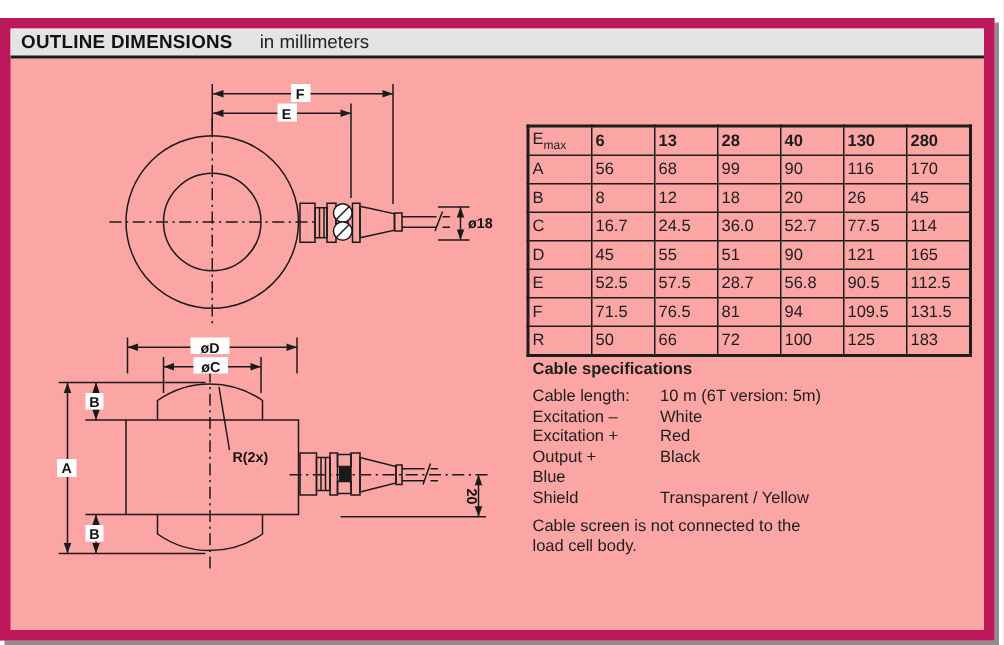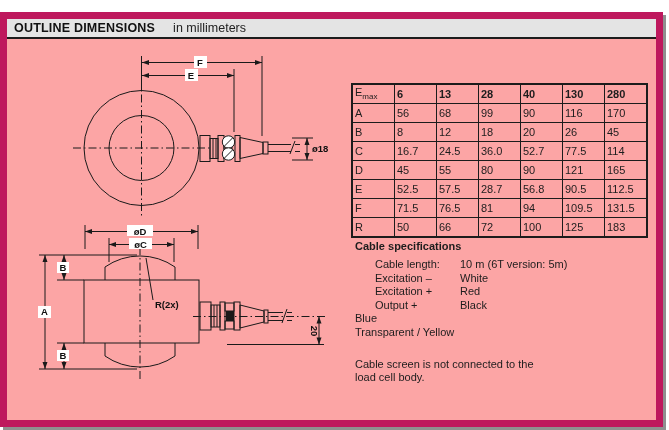--- a/index.html
+++ b/index.html
@@ -25,22 +25,22 @@
   table.dims td{border:1px solid #1c1c1c;text-align:left;vertical-align:middle;
                 height:18px;padding:0 2px;}
   table.dims td.lab{width:37px;}
   table.dims td.val{width:37px;}
   table.dims tr.head td{font-weight:bold;}
   table.dims tr.head td.lab{font-weight:normal;}
   td.lab sub{font-size:8px;}
   .specs{position:absolute;left:348px;top:201px;width:230px;font-size:11px;color:#1d1d1d;}
   .specs .sp-head{font-weight:bold;font-size:11px;margin:0 0 6px 0;}
   .sp-row{display:flex;line-height:13.6px;}
-  .sp-label{width:85px;flex:none;margin-left:20px;}
-  .sp-note{margin-top:18px;width:196px;line-height:13.5px;}
+  .sp-label{width:85px;flex:none;}
+  .sp-note{margin-top:5px;width:196px;line-height:13.5px;}
 </style>
 </head>
 <body>
 
 <div class="page">
   <div class="titlebar">
     <span class="t-main">OUTLINE DIMENSIONS</span>
     <span class="t-unit">in millimeters</span>
   </div>
 
@@ -233,21 +233,21 @@
           <td class="val">24.5</td>
           <td class="val">36.0</td>
           <td class="val">52.7</td>
           <td class="val">77.5</td>
           <td class="val">114</td>
         </tr>
         <tr>
           <td class="lab">D</td>
           <td class="val">45</td>
           <td class="val">55</td>
-          <td class="val">80</td>
+          <td class="val">51</td>
           <td class="val">90</td>
           <td class="val">121</td>
           <td class="val">165</td>
         </tr>
         <tr>
           <td class="lab">E</td>
           <td class="val">52.5</td>
           <td class="val">57.5</td>
           <td class="val">28.7</td>
           <td class="val">56.8</td>
@@ -290,19 +290,20 @@
         <span class="sp-value">Red</span>
       </div>
       <div class="sp-row">
         <span class="sp-label">Output +</span>
         <span class="sp-value">Black</span>
       </div>
       <div class="sp-row">
         <span class="sp-value">Blue</span>
       </div>
       <div class="sp-row">
+        <span class="sp-label">Shield</span>
         <span class="sp-value">Transparent / Yellow</span>
       </div>
       <div class="sp-note">Cable screen is not connected to the load cell body.</div>
     </div>
 
   </div>
 </div>
 
 </body></html>

